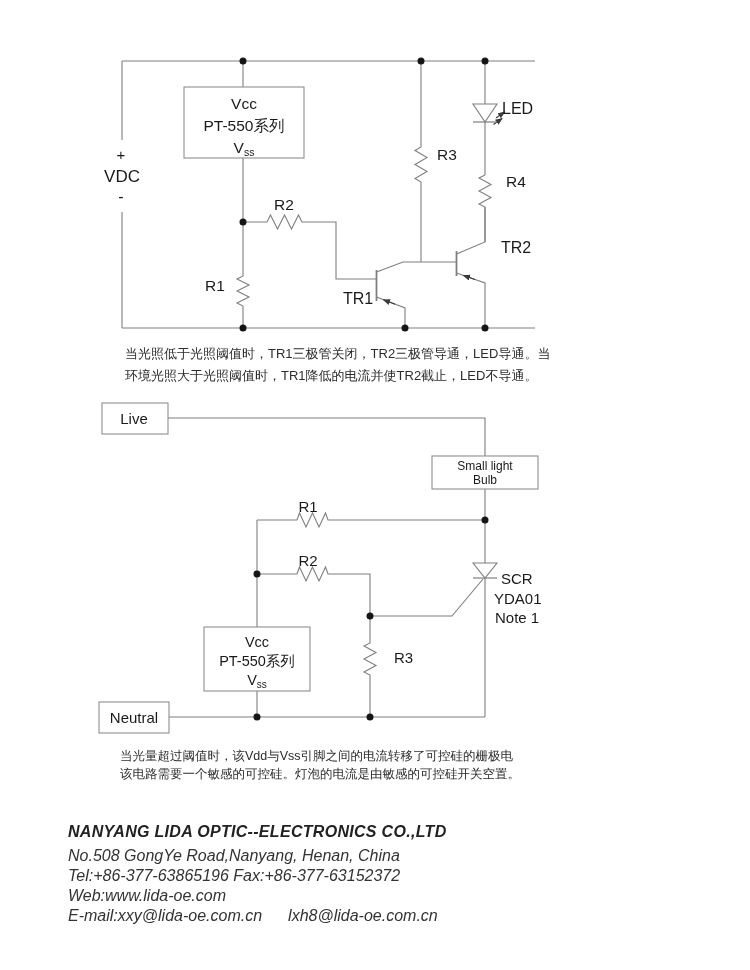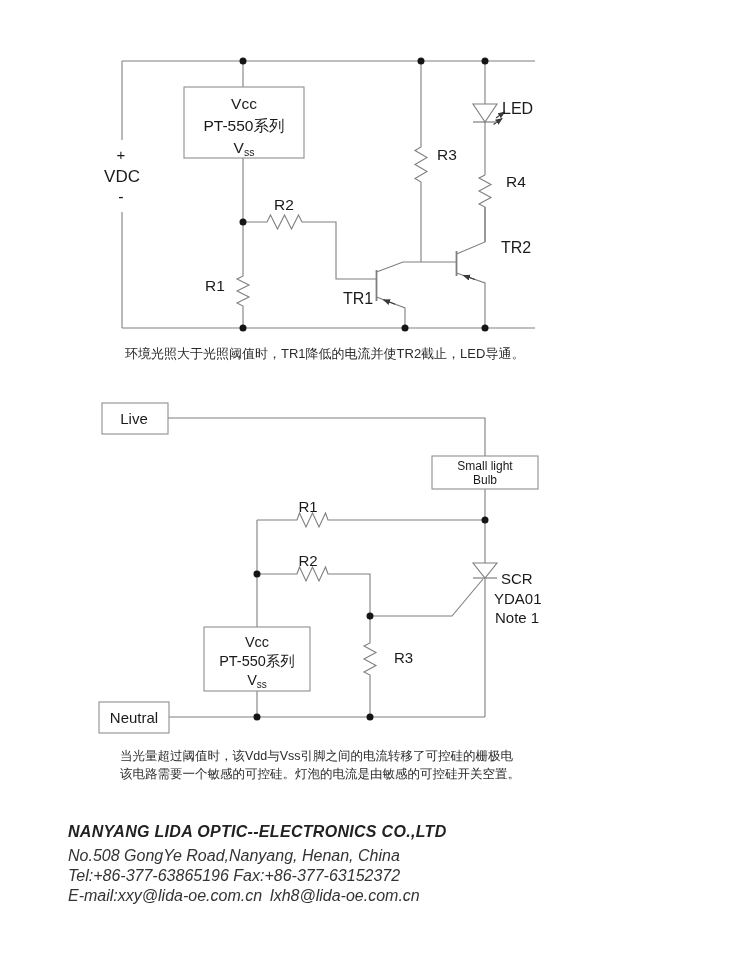--- a/index.html
+++ b/index.html
@@ -6,21 +6,21 @@
   .page{position:relative;width:750px;height:970px;background:#ffffff;overflow:hidden;
         font-family:"Liberation Sans","DejaVu Sans",sans-serif;}
   .schematic{position:absolute;left:0;top:0;}
   svg text{fill:#1a1a1a;stroke:none;font-family:"Liberation Sans","DejaVu Sans",sans-serif;}
   .caption{position:absolute;color:#2b2b2b;white-space:nowrap;}
   .caption-1{left:125px;top:343px;font-size:13px;line-height:22px;}
   .caption-2{left:120px;top:747px;font-size:12.5px;line-height:18px;}
   .company{position:absolute;left:68px;top:822px;font-style:italic;color:#222;}
   .company-name{font-size:16px;font-weight:bold;letter-spacing:0.3px;line-height:20px;text-align:right;}
   .company-line{font-size:16px;color:#333;margin-top:8px;line-height:12px;}
-  .email-2{margin-left:8px;}
+  .email-2{margin-left:26px;}
 </style>
 </head>
 <body>
 
 <div class="page">
 
   <svg class="schematic" width="750" height="970" viewBox="0 0 750 970">
     <defs>
       <marker id="arr" markerWidth="9" markerHeight="9" refX="6.5" refY="3" orient="auto" markerUnits="userSpaceOnUse">
         <path d="M0,0 L7.5,3 L0,6 Z" fill="#3a3a3a"></path>
@@ -139,30 +139,32 @@
         <text x="257" y="685" text-anchor="middle" font-size="14.5"><tspan>V</tspan><tspan dy="2.5" font-size="10">ss</tspan></text>
         <text x="134" y="723" text-anchor="middle" font-size="15">Neutral</text>
         <text x="501" y="584" font-size="15">SCR</text>
         <text x="494" y="604" font-size="15">YDA01</text>
         <text x="495" y="623" font-size="15">Note 1</text>
       </g>
     </g>
   </svg>
 
   <div class="caption caption-1">
-    <div>环境光照大于光照阈值时，TR1降低的电流并使TR2截止，LED导通。</div>
+    <div>当光照低于光照阈值时，TR1三极管关闭，TR2三极管导通，LED导通。当</div>
+    <div>环境光照大于光照阈值时，TR1降低的电流并使TR2截止，LED不导通。</div>
   </div>
 
   <div class="caption caption-2">
     <div>当光量超过阈值时，该Vdd与Vss引脚之间的电流转移了可控硅的栅极电</div>
     <div>该电路需要一个敏感的可控硅。灯泡的电流是由敏感的可控硅开关空置。</div>
   </div>
 
   <div class="company">
     <div class="company-name">NANYANG LIDA OPTIC--ELECTRONICS CO.,LTD</div>
     <div class="company-line">No.508 GongYe Road,Nanyang, Henan, China</div>
     <div class="company-line">Tel:+86-377-63865196 Fax:+86-377-63152372</div>
+    <div class="company-line">Web:www.lida-oe.com</div>
     <div class="company-line">
       <span>E-mail:xxy@lida-oe.com.cn</span><span class="email-2">lxh8@lida-oe.com.cn</span>
     </div>
   </div>
 
 </div>
 
 </body></html>

